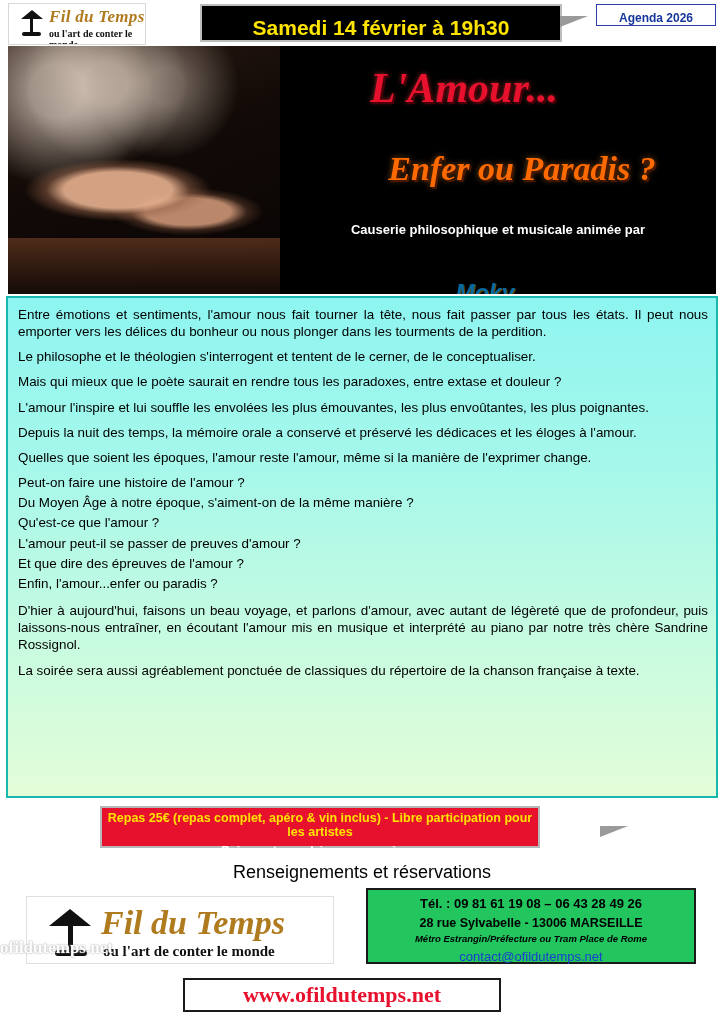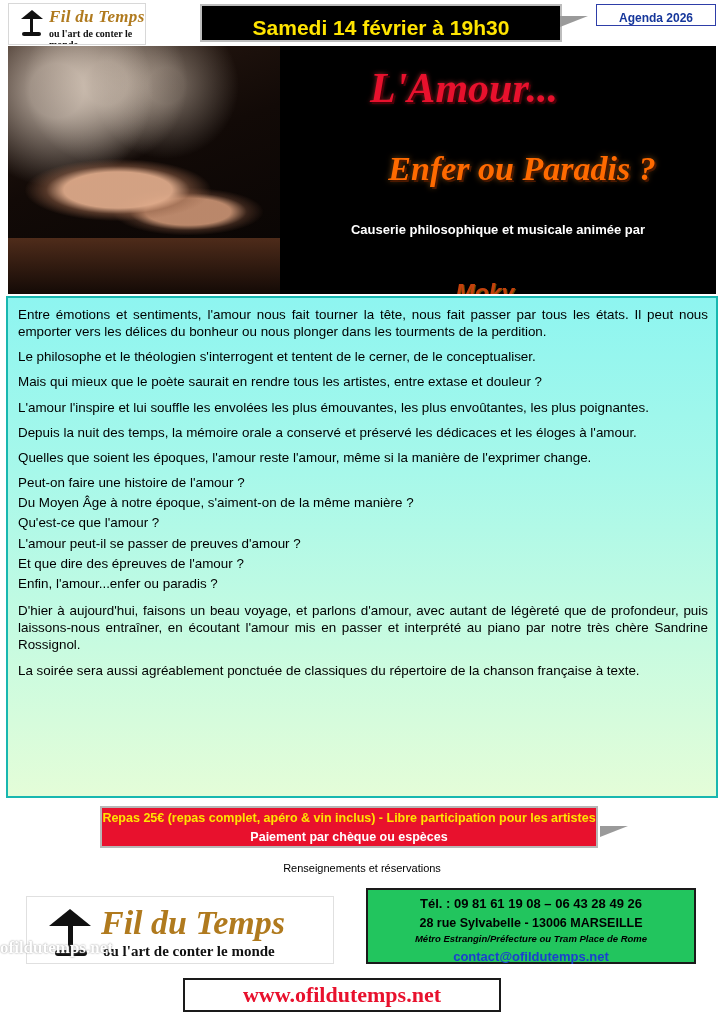--- a/index.html
+++ b/index.html
@@ -185,21 +185,21 @@
   }
   .artist {
     position: absolute;
     text-align: center;
     color: #ffffff;
   }
   .artist .nm { font-weight: bold; font-size: 15px; }
   .artist.a1 { left: 236px; top: 246px; width: 160px; }
   .artist.a2 { left: 412px; top: 234px; width: 130px; }
   .artist.a2 .nm {
-    color: #c2410c;
+    color: #0369a1;
     font-size: 23px;
     font-style: italic;
     text-shadow: 1px 1px 0 #6a4a00;
   }
 
   
   .body-panel {
     position: absolute;
     left: 6px; top: 296px;
     width: 712px; height: 502px;
@@ -222,21 +222,21 @@
 
   
   .meal-wrap {
     position: absolute;
     left: 0; top: 806px;
     width: 724px; height: 44px;
   }
   .meal {
     position: absolute;
     left: 100px; top: 0;
-    width: 498px; height: 42px;
+    width: 440px; height: 42px;
     background: #e8112d;
     border: 2px solid #b7b7b7;
     box-sizing: border-box;
     text-align: center;
     padding-top: 3px;
   }
   .meal .l1 { color: #ffe400; font-size: 12.5px; font-weight: bold; }
   .meal .l2 { color: #ffffff; font-size: 12.5px; font-weight: bold; margin-top: 5px; }
   .meal-tail {
     position: absolute;
@@ -244,21 +244,21 @@
     width: 0; height: 0;
     border-top: 11px solid #9a9a9a;
     border-right: 28px solid transparent;
   }
 
   .info-line {
     position: absolute;
     left: 0; top: 862px;
     width: 724px;
     text-align: center;
-    font-size: 11px;
+    font-size: 18px;
     color: #000000;
   }
 
   
   .logo-bottom {
     position: absolute;
     left: 26px; top: 896px;
     width: 306px; height: 66px;
     background: #ffffff;
     border: 1px solid #e0e0e0;
@@ -324,21 +324,21 @@
     width: 330px; height: 76px;
     background: #22c55e;
     border: 2px solid #1a1a1a;
     box-sizing: border-box;
     text-align: center;
     padding-top: 6px;
   }
   .contact-box .tel { font-size: 13px; font-weight: bold; color: #000; }
   .contact-box .addr { font-size: 12.5px; font-weight: bold; color: #000; margin-top: 5px; }
   .contact-box .metro { font-size: 9.5px; font-weight: bold; font-style: italic; color: #000; margin-top: 3px; }
-  .contact-box .mail { font-size: 13px; font-weight: bold; color: #1a3fd0; margin-top: 5px; }
+  .contact-box .mail { font-size: 13px; font-weight: normal; color: #1a3fd0; margin-top: 5px; }
 
   .url-box {
     position: absolute;
     left: 183px; top: 978px;
     width: 318px; height: 34px;
     background: #ffffff;
     border: 2px solid #1a1a1a;
     box-sizing: border-box;
     display: flex;
     align-items: center;
@@ -393,33 +393,33 @@
   <div class="artist a2">
     <div class="nm">Moky</div>
 
   </div>
 
 </div>
 
 <div class="body-panel">
   <p>Entre émotions et sentiments, l'amour nous fait tourner la tête, nous fait passer par tous les états. Il peut nous emporter vers les délices du bonheur ou nous plonger dans les tourments de la perdition.</p>
   <p>Le philosophe et le théologien s'interrogent et tentent de le cerner, de le conceptualiser.</p>
-  <p>Mais qui mieux que le poète saurait en rendre tous les artistes, entre extase et douleur ?</p>
+  <p>Mais qui mieux que le poète saurait en rendre tous les paradoxes, entre extase et douleur ?</p>
   <p>L'amour l'inspire et lui souffle les envolées les plus émouvantes, les plus envoûtantes, les plus poignantes.</p>
   <p>Depuis la nuit des temps, la mémoire orale a conservé et préservé les dédicaces et les éloges à l'amour.</p>
   <p>Quelles que soient les époques, l'amour reste l'amour, même si la manière de l'exprimer change.</p>
 
   <p class="q">Peut-on faire une histoire de l'amour ?</p>
   <p class="q">Du Moyen Âge à notre époque, s'aiment-on de la même manière ?</p>
   <p class="q">Qu'est-ce que l'amour ?</p>
   <p class="q">L'amour peut-il se passer de preuves d'amour ?</p>
   <p class="q">Et que dire des épreuves de l'amour ?</p>
   <p class="q" style="margin-bottom:10px;">Enfin, l'amour...enfer ou paradis ?</p>
 
-  <p>D'hier à aujourd'hui, faisons un beau voyage, et parlons d'amour, avec autant de légèreté que de profondeur, puis laissons-nous entraîner, en écoutant l'amour mis en passer et interprété au piano par notre très chère Sandrine Rossignol.</p>
+  <p>D'hier à aujourd'hui, faisons un beau voyage, et parlons d'amour, avec autant de légèreté que de profondeur, puis laissons-nous entraîner, en écoutant l'amour mis en musique et interprété au piano par notre très chère Sandrine Rossignol.</p>
   <p>La soirée sera aussi agréablement ponctuée de classiques du répertoire de la chanson française à texte.</p>
 </div>
 
 <div class="meal-wrap">
   <div class="meal">
     <div class="l1">Repas 25€ (repas complet, apéro &amp; vin inclus) - Libre participation pour les artistes</div>
     <div class="l2">Paiement par chèque ou espèces</div>
   </div>
   <div class="meal-tail"></div>
 </div>

